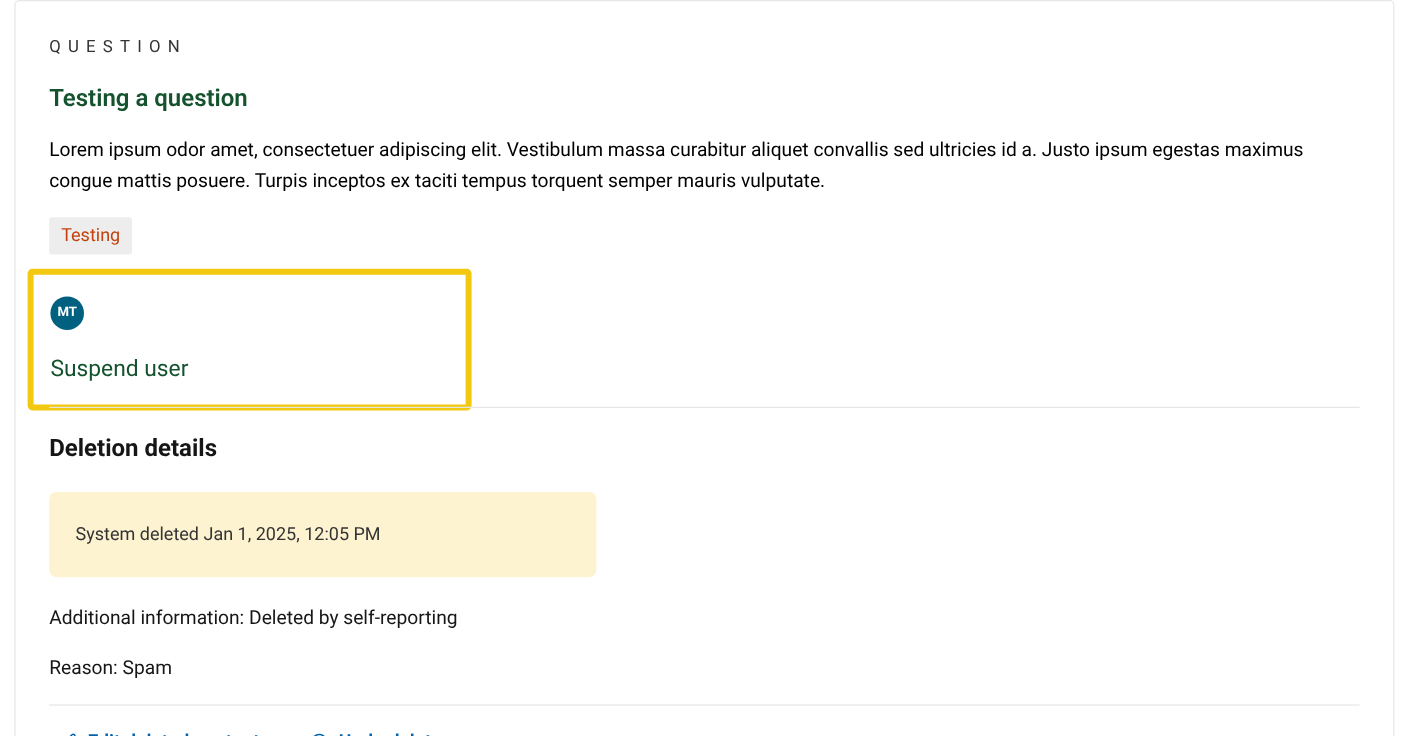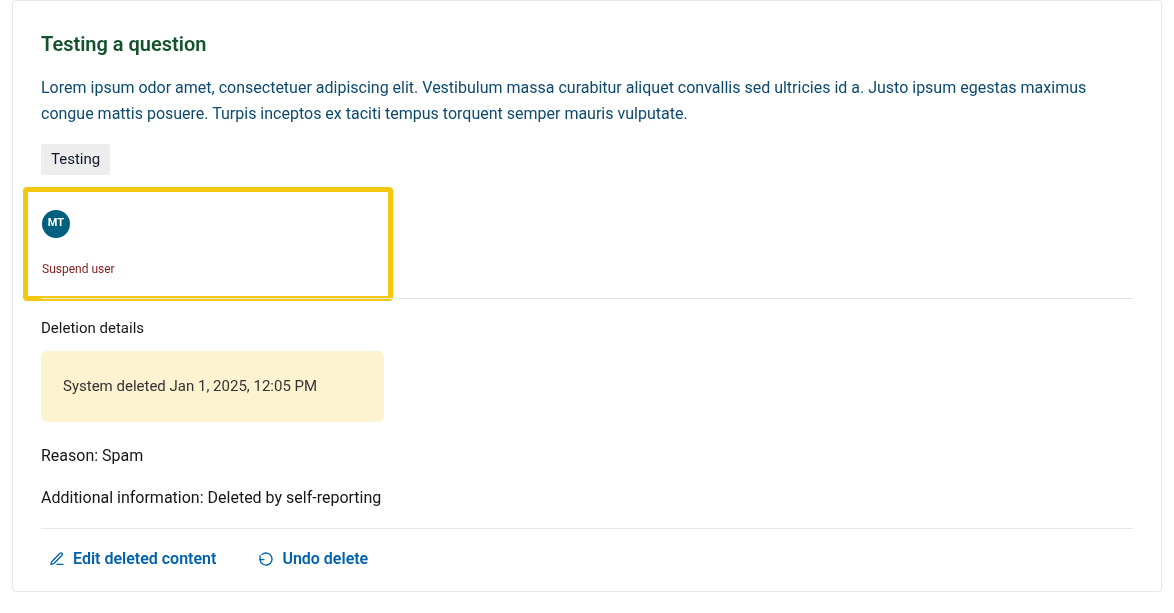--- a/index.html
+++ b/index.html
@@ -28,28 +28,28 @@
     .title-link {
       color: #14532d;
       font-size: 20px;
       font-weight: 600;
       text-decoration: none;
       display: inline-block;
       margin-bottom: 16px;
     }
     .body-text {
       font-size: 16px;
-      color: #0c4a6e;
+      color: #000000;
       margin-bottom: 18px;
       line-height: 1.6;
     }
     .tag {
       display: inline-block;
       background: #ededed;
-      color: #0f172a;
+      color: #c2410c;
       font-size: 15px;
       padding: 4px 10px;
       border-radius: 2px;
       margin-bottom: 12px;
     }
     .highlight-box {
       border: 5px solid #f2c811;
       border-radius: 4px;
       padding: 18px 14px 16px 14px;
       margin: 0 -18px 0 -18px;
@@ -71,41 +71,41 @@
       align-items: center;
       justify-content: center;
       font-size: 11px;
       font-weight: 700;
       flex-shrink: 0;
     }
     .author-name { font-weight: 700; font-size: 15px; }
     .author-rep { font-size: 15px; color: #333; }
     .author-meta { font-size: 15px; color: #333; }
     .suspend-link {
-      color: #7f1d1d;
-      font-size: 12px;
+      color: #14532d;
+      font-size: 19px;
       text-decoration: none;
     }
     .divider {
       border: none;
       border-top: 1px solid #e6e6e6;
       margin: 0 0 18px 0;
     }
     .section-heading {
-      font-size: 15px;
-      font-weight: 400;
-      margin-bottom: 12px;
+      font-size: 20px;
+      font-weight: 700;
+      margin-bottom: 22px;
     }
     .deletion-banner {
       background: #fdf3d1;
       border-radius: 6px;
       padding: 24px 22px;
       font-size: 15px;
       color: #333;
-      width: 343px;
+      width: 456px;
       margin-bottom: 22px;
     }
     .detail-line {
       font-size: 16px;
       color: #161616;
       margin-bottom: 18px;
     }
     .actions-bar {
       border-top: 1px solid #e6e6e6;
       padding-top: 18px;
@@ -123,20 +123,21 @@
       gap: 8px;
       padding-left: 8px;
     }
     .action-link svg { stroke: #0062ad; }
   </style>
 </head>
 <body>
 
 <div class="card">
 
+  <div class="label-small">QUESTION</div>
 
   <a href="#" class="title-link">Testing a question</a>
 
   <p class="body-text">Lorem ipsum odor amet, consectetuer adipiscing elit. Vestibulum massa curabitur aliquet convallis sed ultricies id a. Justo ipsum egestas maximus congue mattis posuere. Turpis inceptos ex taciti tempus torquent semper mauris vulputate.</p>
 
   <div>
     <span class="tag">Testing</span>
   </div>
 
   <div class="highlight-box">
@@ -149,27 +150,27 @@
   <hr class="divider" style="margin-top:-3px;">
 
   <h2 class="section-heading">Deletion details</h2>
 
   <div class="deletion-banner">
     <span>System deleted</span>
     <span>Jan 1, 2025, 12:05 PM</span>
   </div>
 
   <p class="detail-line">
-    <span>Reason:</span>
-    <span>Spam</span>
+    <span>Additional information:</span>
+    <span>Deleted by self-reporting</span>
   </p>
 
   <p class="detail-line">
-    <span>Additional information:</span>
-    <span>Deleted by self-reporting</span>
+    <span>Reason:</span>
+    <span>Spam</span>
   </p>
 
   <div class="actions-bar">
     <a href="#" class="action-link">
       <svg width="16" height="16" viewBox="0 0 24 24" fill="none" stroke-width="2" stroke-linecap="round" stroke-linejoin="round">
           <path d="M12 20h9"></path>
           <path d="M16.5 3.5a2.121 2.121 0 1 1 3 3L7 19l-4 1 1-4 12.5-12.5z"></path>
         </svg>
       <span>Edit deleted content</span>
     </a>

